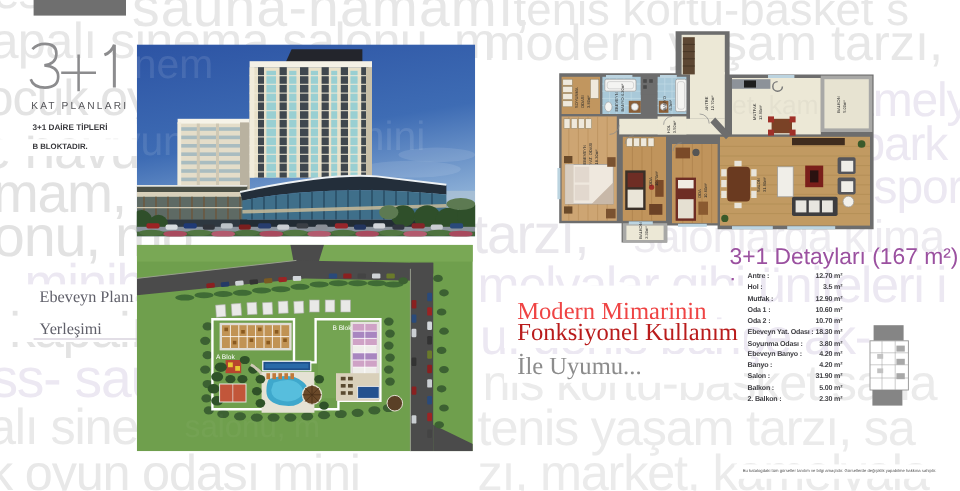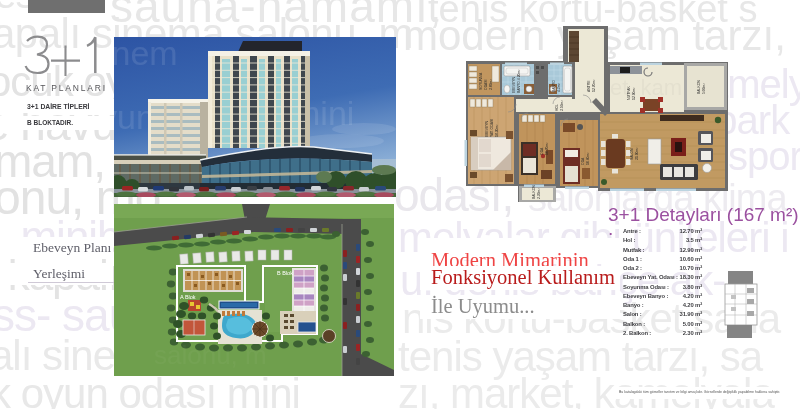--- a/index.html
+++ b/index.html
@@ -30,21 +30,21 @@
 <div class="wm g" style="left:-16px;top:101px;font-size:46px;color:#e3e3e3">e havuzu,</div>
 
 <div class="wm v" style="left:684px;top:100px;font-size:40px">topark</div>
 
 <div class="wm g" style="left:-6px;top:138px;font-size:46px;color:#e2e2e2">mam,</div>
 
 <div class="wm v" style="left:728px;top:136px;font-size:40px">spor</div>
 
 <div class="wm g" style="left:-6px;top:174px;font-size:48px;color:#e2e2e2">onu, mo</div>
 
-<div class="wm g" style="left:394px;top:172px;font-size:46px;color:#e9e7ec">odası,</div>
+<div class="wm g" style="left:394px;top:172px;font-size:46px;color:#e9e7ec">tarzı,</div>
 
 <div class="wm g" style="left:528px;top:179px;font-size:38px;color:#edebf0">salonlarda klima</div>
 
 <div class="wm v" style="left:-2px;top:215px;font-size:44px">, miniba</div>
 
 <div class="wm v" style="left:398px;top:217px;font-size:42px">melyalar gibi üniteleri i</div>
 
 <div class="wm g" style="left:-6px;top:253px;font-size:44px;color:#e3e3e3">-kapalı</div>
 
 <div class="wm v" style="left:400px;top:260px;font-size:42px">u, geniş bahçe ak-</div>

